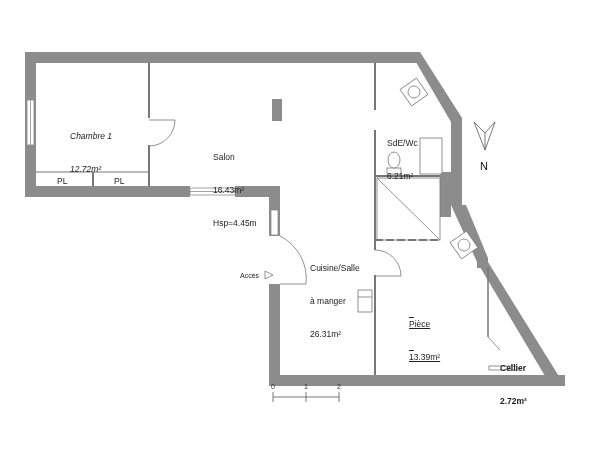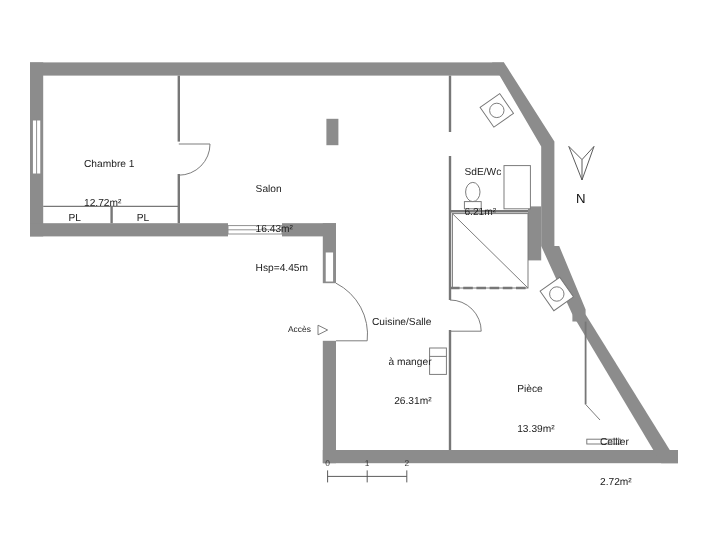--- a/index.html
+++ b/index.html
@@ -116,43 +116,43 @@
   </g>
 
   <g stroke="#555" stroke-width="0.8">
     <line x1="273" y1="397" x2="339" y2="397"></line>
     <line x1="273" y1="392" x2="273" y2="402"></line>
     <line x1="306" y1="392" x2="306" y2="402"></line>
     <line x1="339" y1="392" x2="339" y2="402"></line>
   </g>
 </svg>
 
-<div class="lbl" style="left:70px;top:109px;">
+<div class="lbl" style="left:70px;top:109px;font-style:italic;">
   <span>Chambre 1</span>
   <span>12.72m²</span>
 </div>
 <div class="lbl" style="left:213px;top:130px;">
   <span>Salon</span>
   <span>16.43m²</span>
   <span>Hsp=4.45m</span>
 </div>
 <div class="lbl" style="left:387px;top:116px;">
   <span>SdE/Wc</span>
   <span>6.21m²</span>
 </div>
-<div class="lbl" style="left:310px;top:241px;text-align:right;">
+<div class="lbl" style="left:310px;top:241px;">
   <span>Cuisine/Salle</span>
   <span>à manger</span>
   <span>26.31m²</span>
 </div>
-<div class="lbl" style="left:431px;top:297px;">
+<div class="lbl" style="left:409px;top:297px;text-decoration:underline;">
   <span>Pièce</span>
   <span>13.39m²</span>
 </div>
-<div class="lbl" style="left:500px;top:341px;">
+<div class="lbl" style="left:500px;top:341px;font-weight:bold;">
   <span>Cellier</span>
   <span>2.72m²</span>
 </div>
 <div class="lbl" style="left:57px;top:176px;">PL</div>
 <div class="lbl" style="left:114px;top:176px;">PL</div>
 <div class="lbl small" style="left:240px;top:270px;">Accès</div>
 <div class="north" style="left:480px;top:160px;">N</div>
 <div class="scale-num" style="left:271px;top:383px;">0</div>
 <div class="scale-num" style="left:304px;top:383px;">1</div>
 <div class="scale-num" style="left:337px;top:383px;">2</div>

